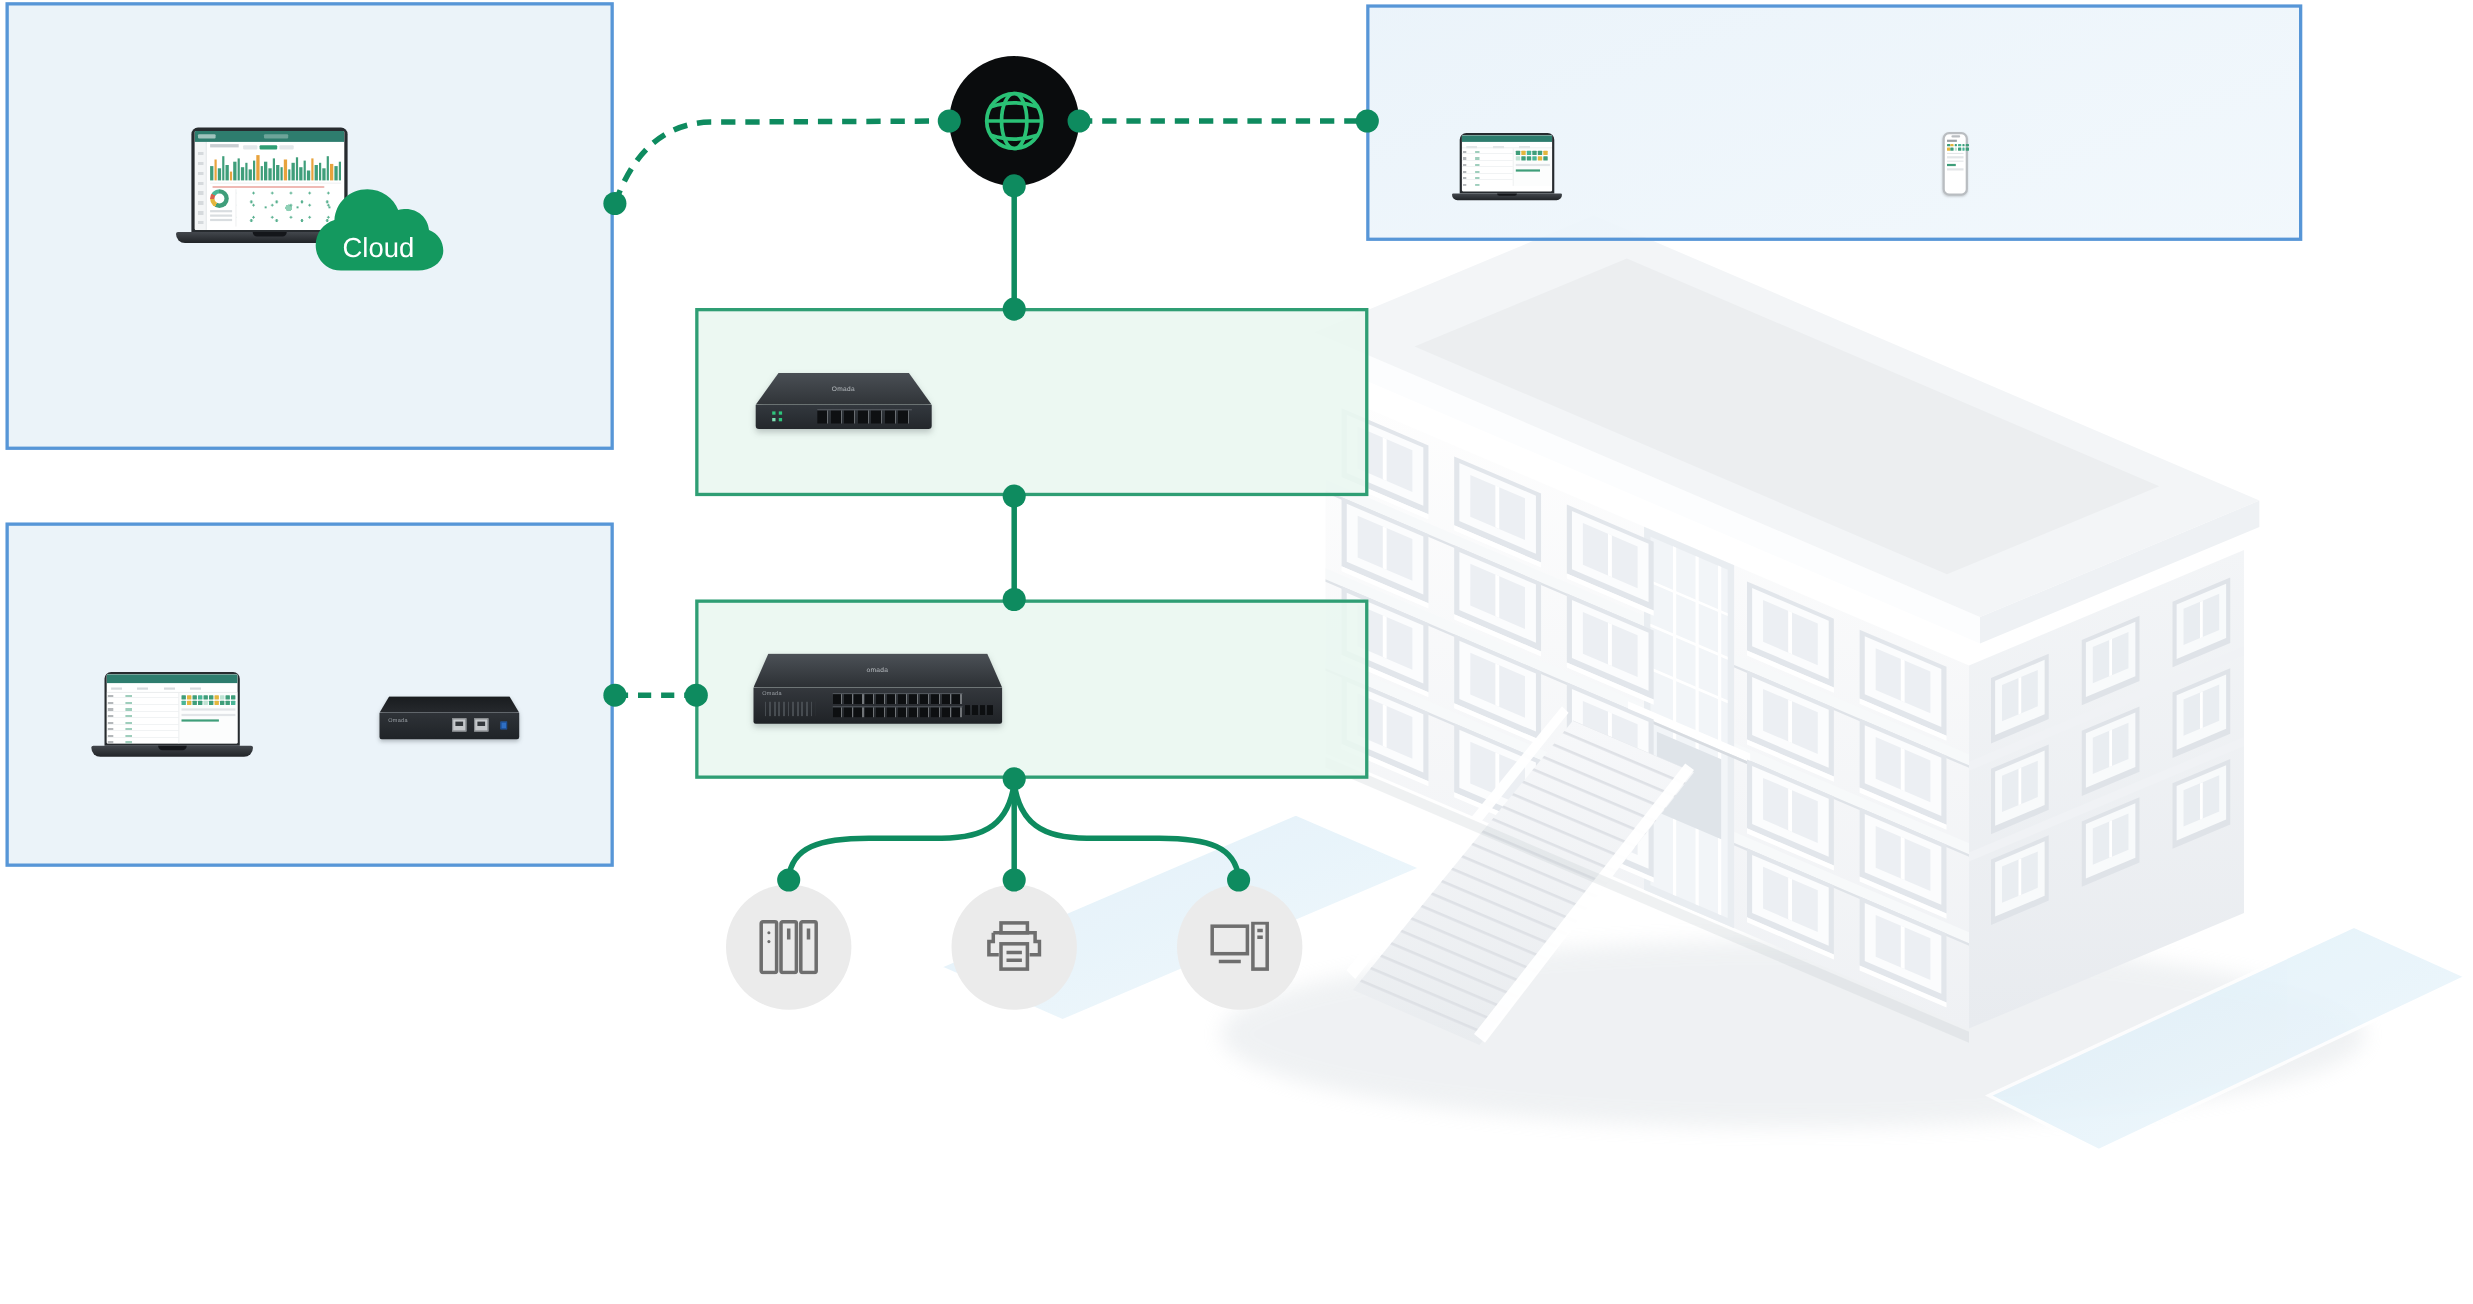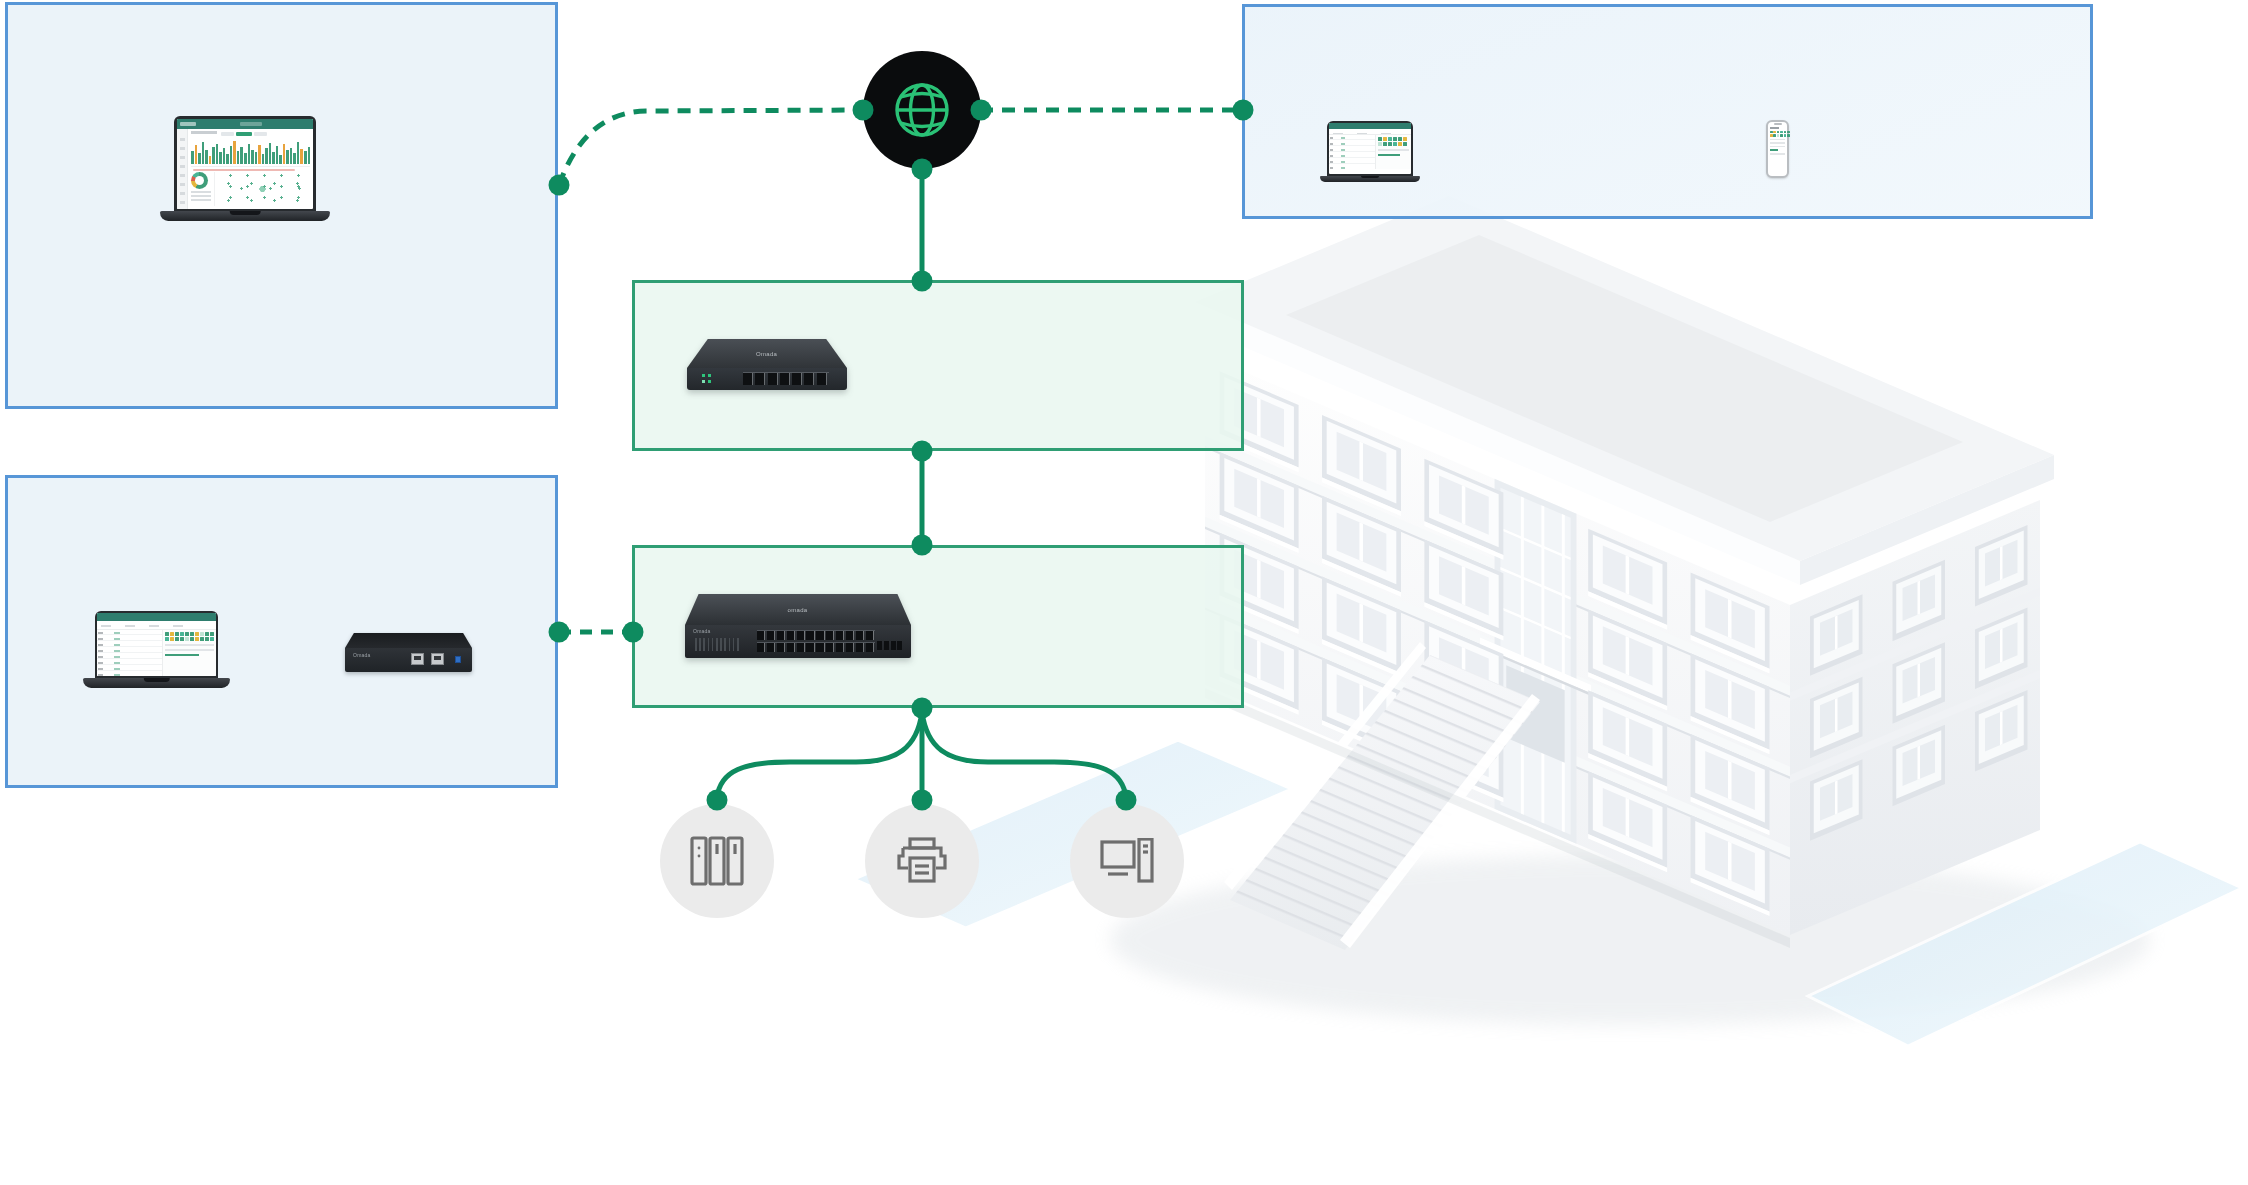--- a/index.html
+++ b/index.html
@@ -333,20 +333,26 @@
               </div>
               <div class="scatter"></div>
             </div>
           </div>
         </div>
       </div>
     </div>
     <div class="lt-base" style="height:10px;margin:0;"></div>
   </div>
 
+  <div class="cloud-wrap">
+    <svg width="124" height="90" viewBox="0 0 124 90">
+      <path d="M98 84 H28 C15 84 5 74 5 61 C5 50 12 41 22 38 C23 22 36 10 52 10 C65 10 76 18 80 29 C82 28 85 28 87 28 C98 28 107 36 108 47 C116 50 121 57 121 66 C121 76 111 84 98 84 Z" fill="var(--cloud-green)"></path>
+      <text x="62" y="72" text-anchor="middle">Cloud</text>
+    </svg>
+  </div>
 
   <div class="globe-node">
     <svg width="64" height="64" viewBox="-32 -32 64 64">
       <g fill="none" stroke="var(--globe-green)" stroke-width="3.4">
         <circle cx="0" cy="0" r="25"></circle>
         <ellipse cx="0" cy="0" rx="11.5" ry="25"></ellipse>
         <line x1="-25" y1="0" x2="25" y2="0"></line>
         <path d="M-21,-13 Q0,-20 21,-13"></path>
         <path d="M-21,13 Q0,20 21,13"></path>
       </g>

